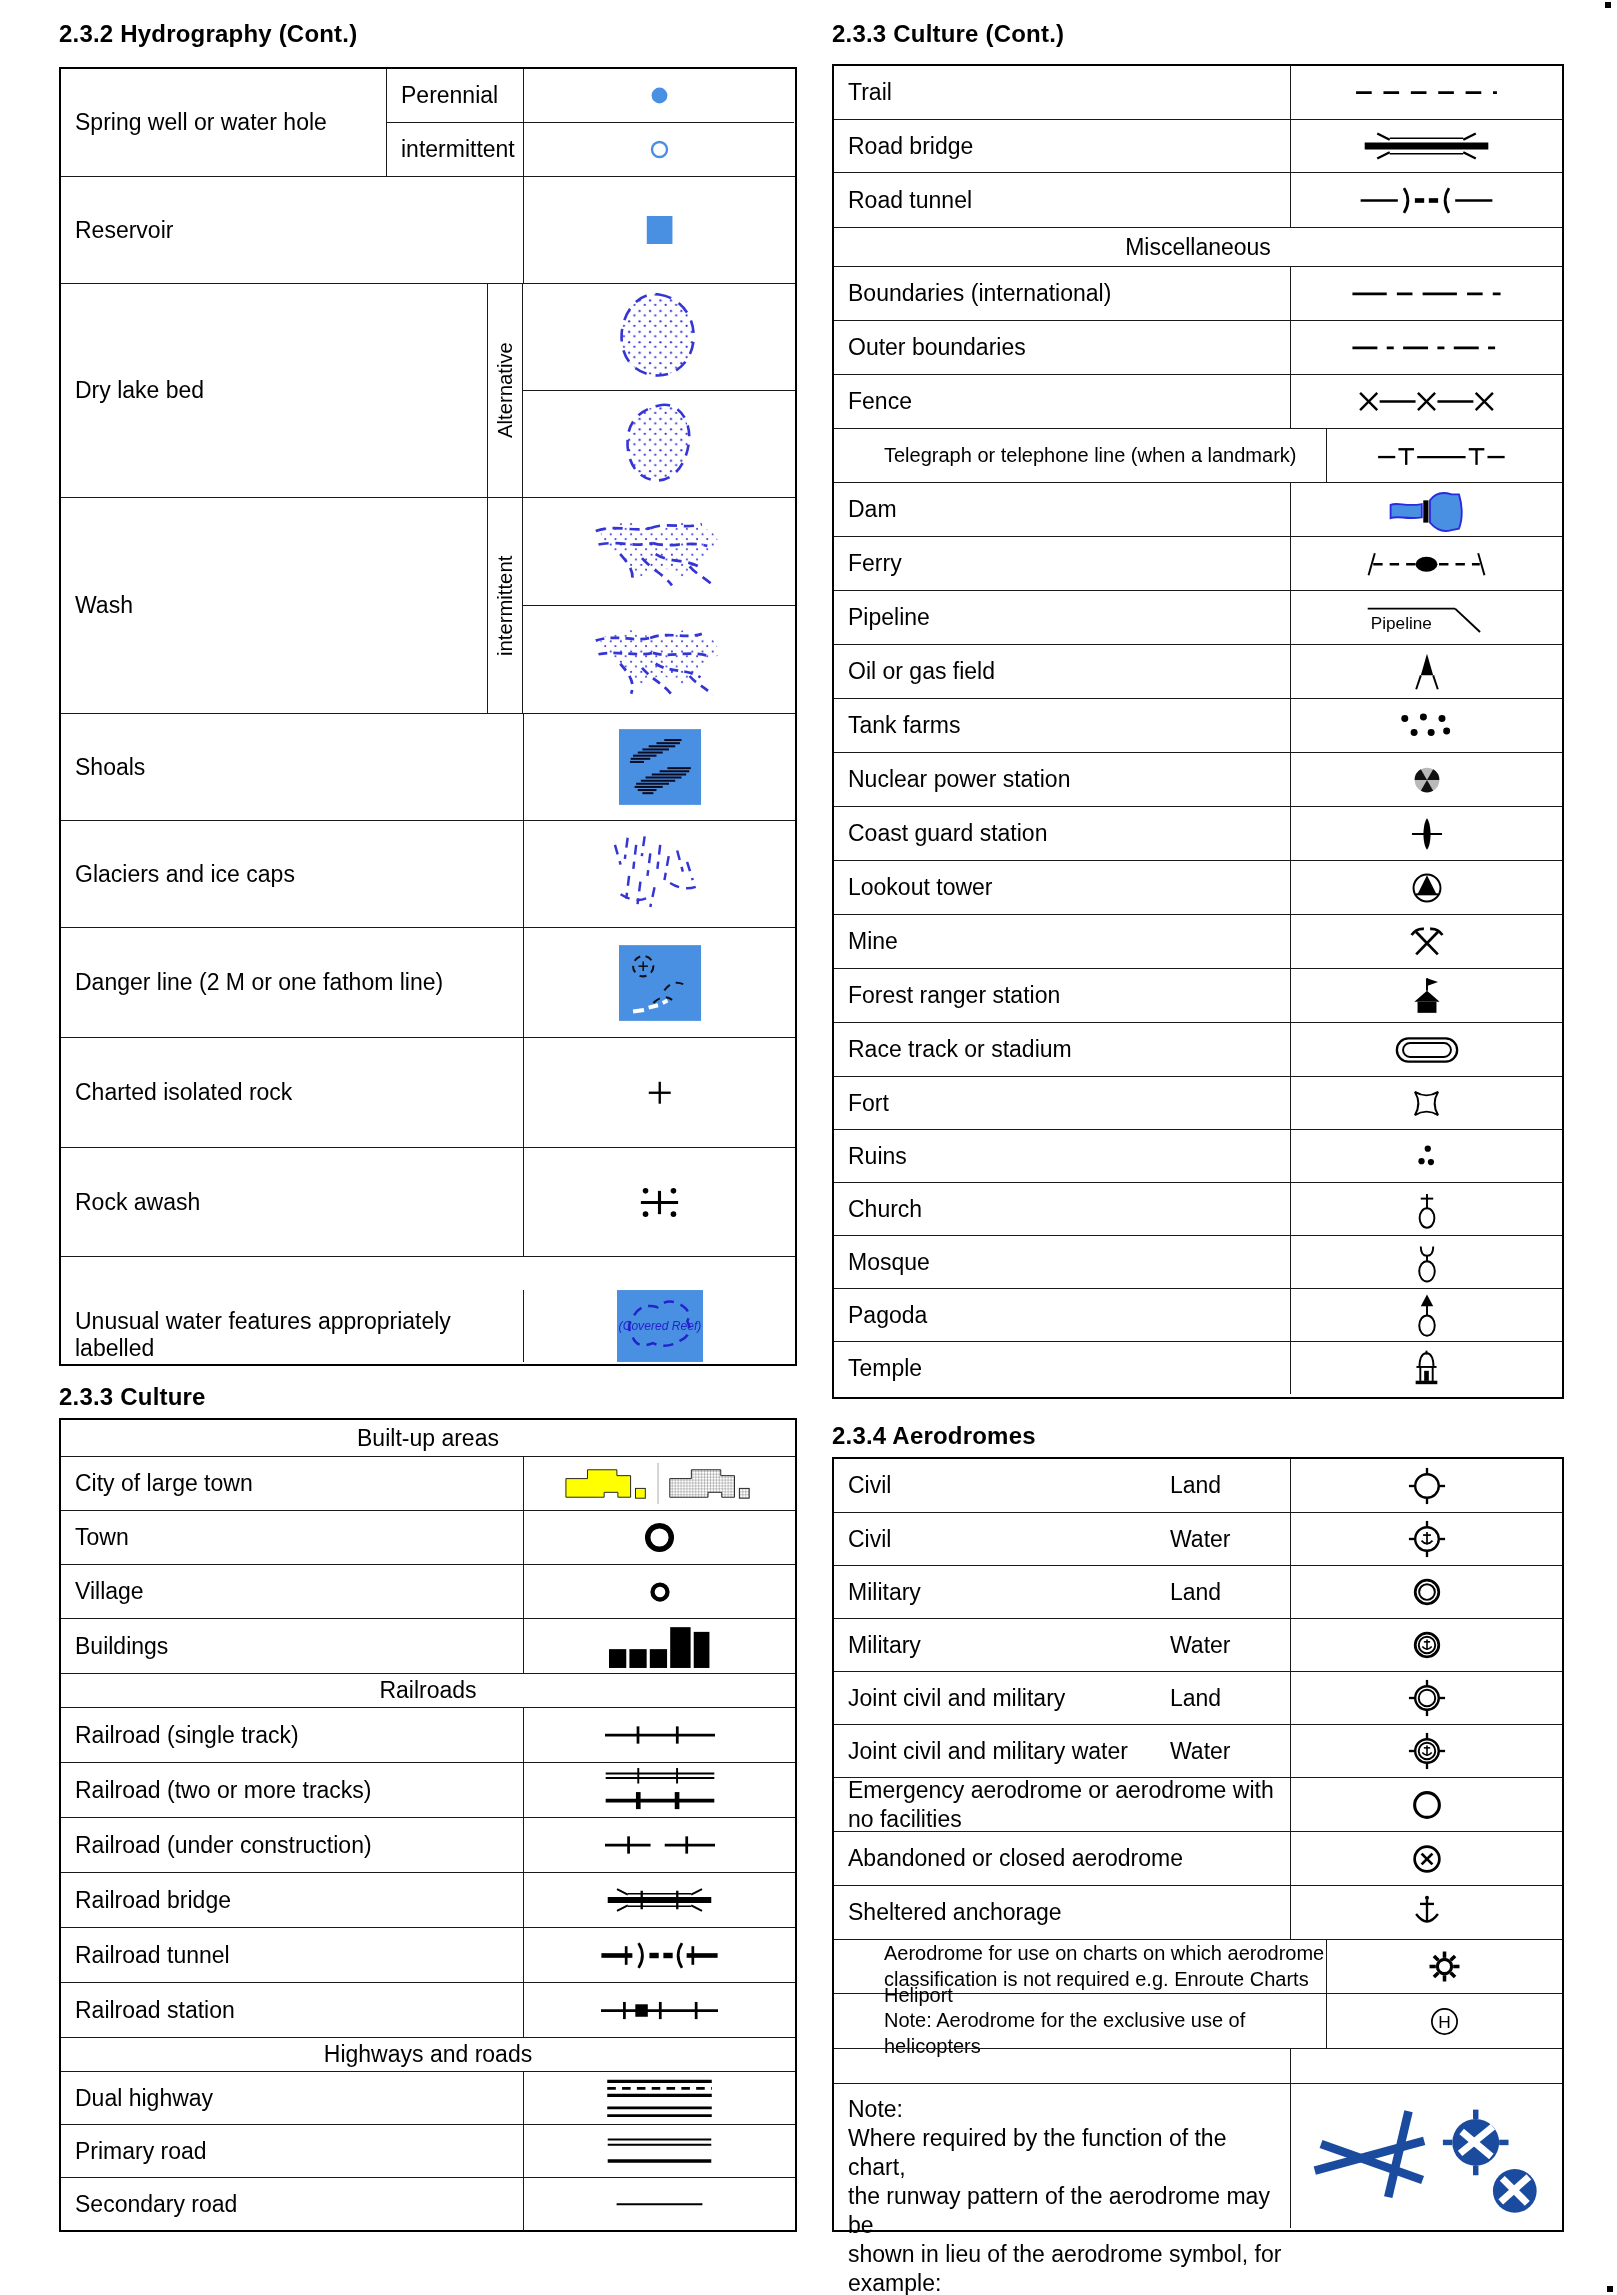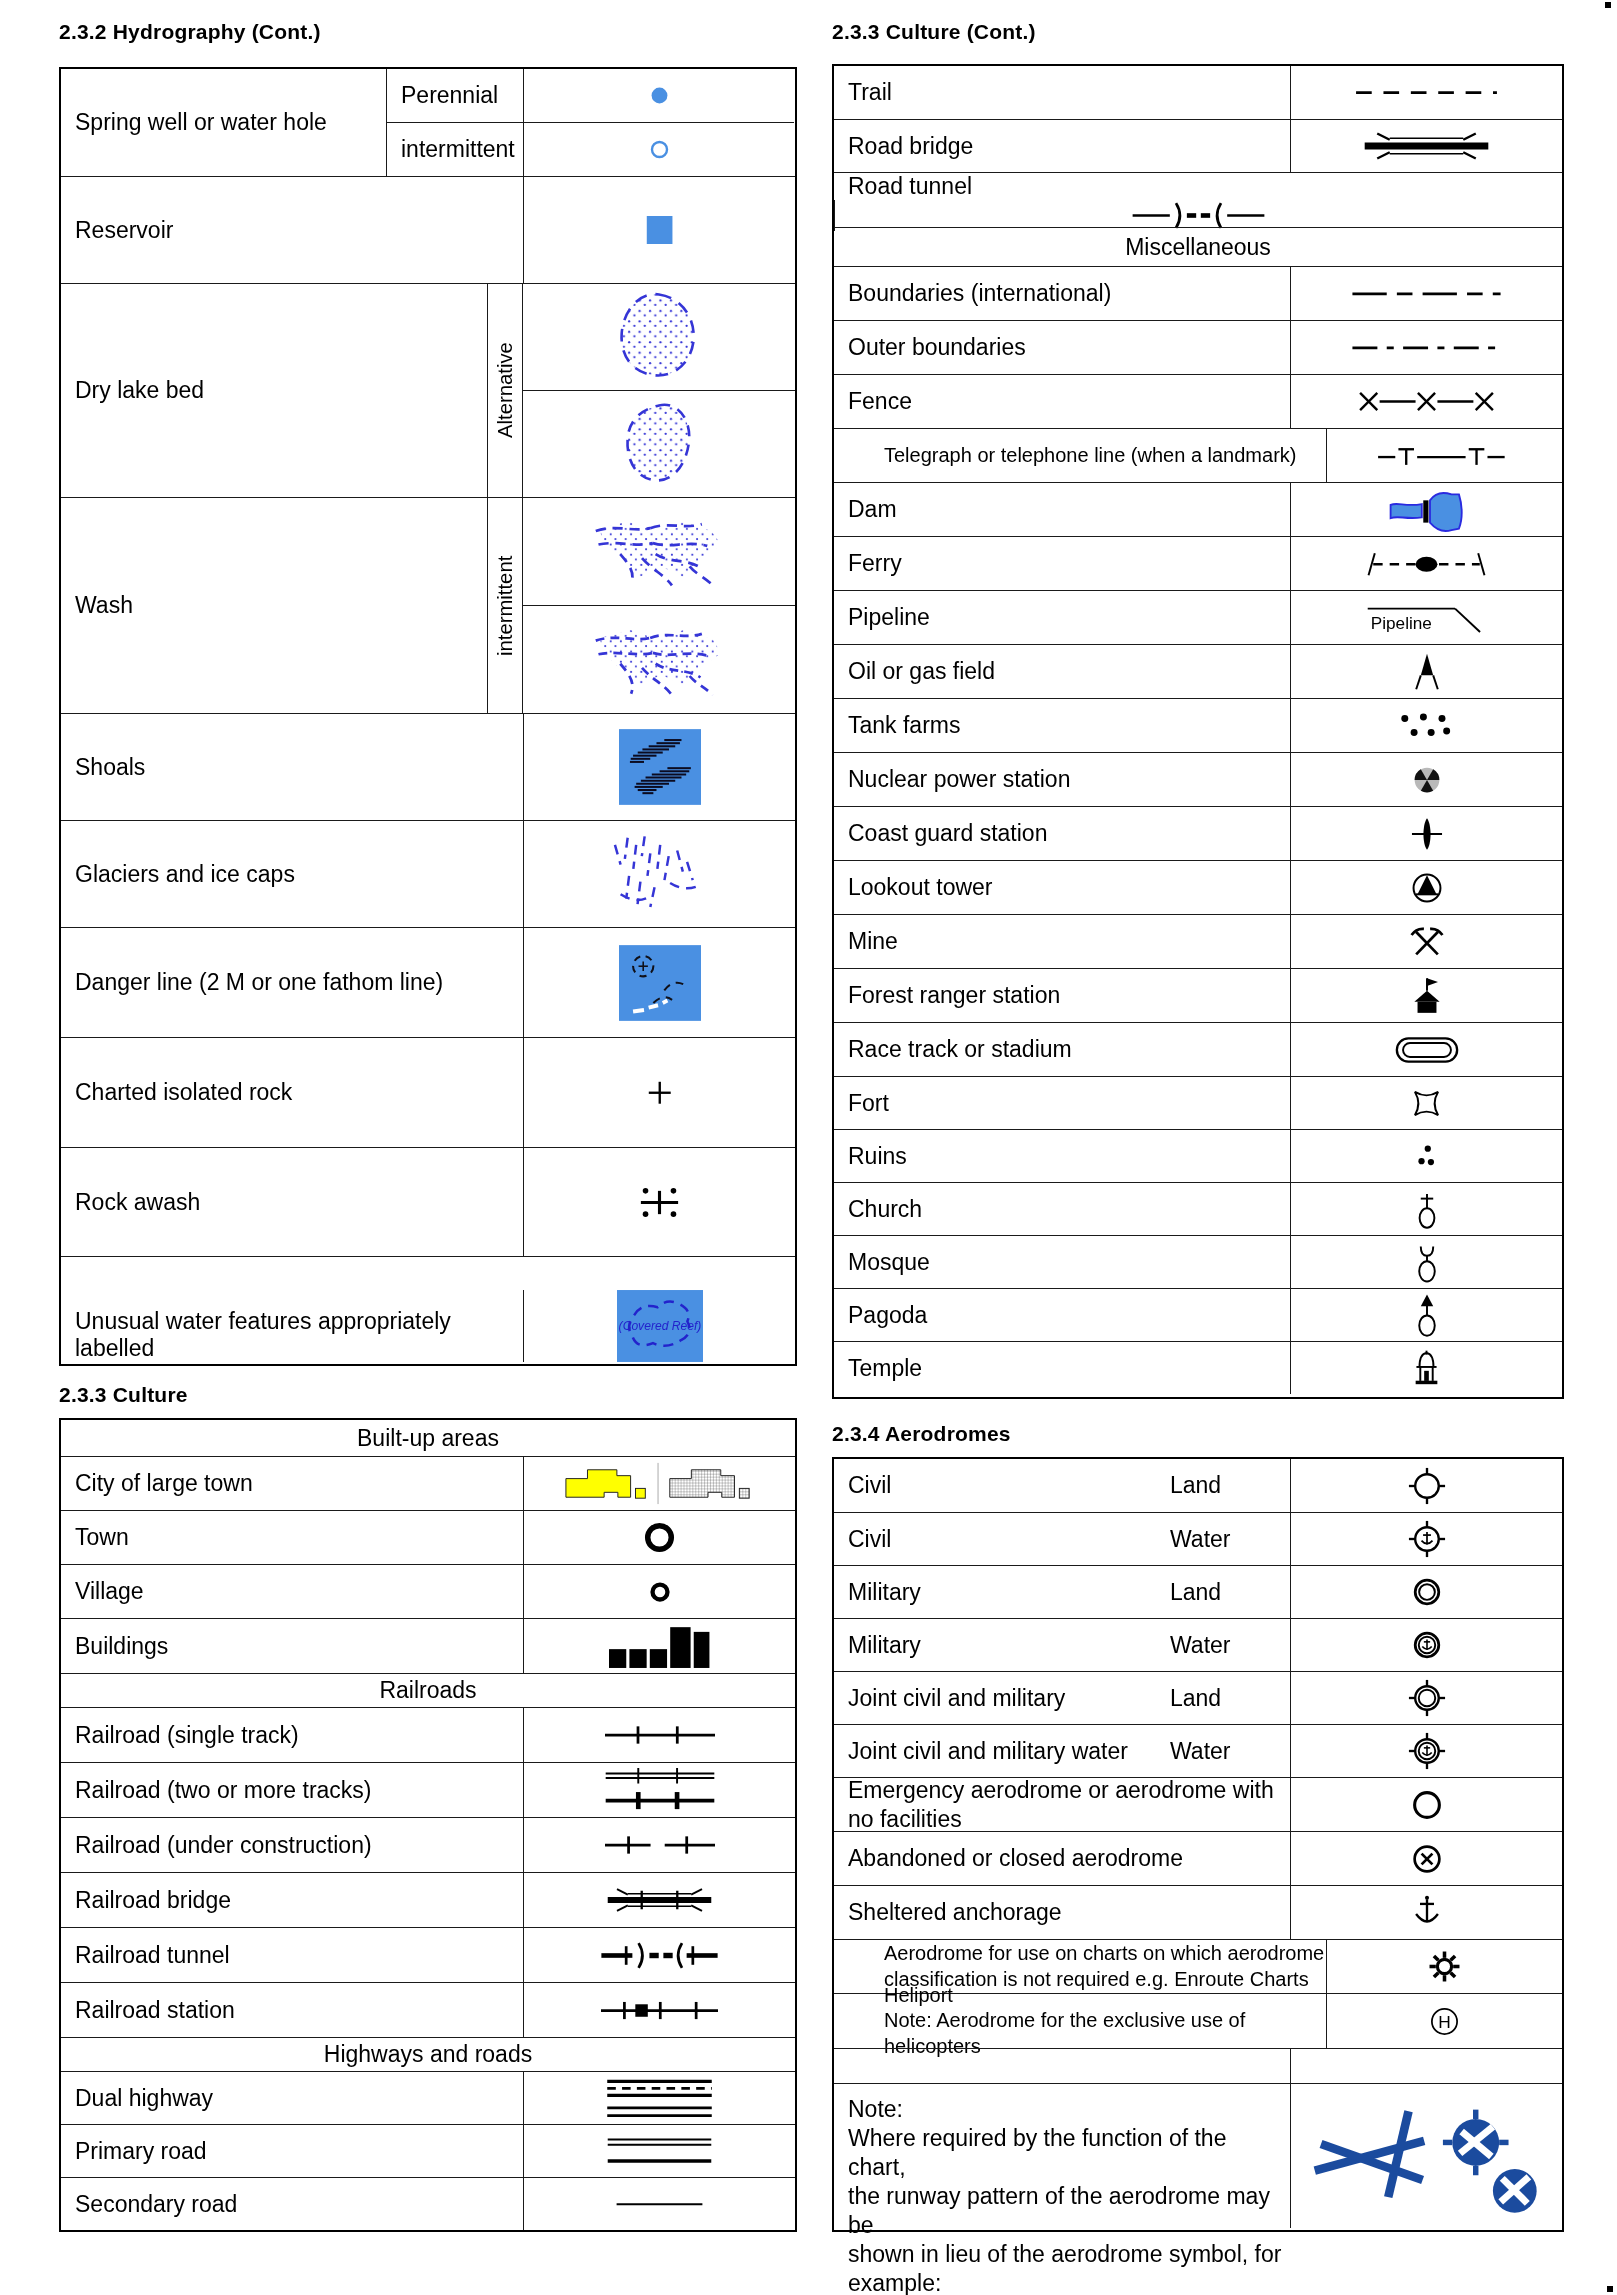--- a/index.html
+++ b/index.html
@@ -1,18 +1,18 @@
 <!DOCTYPE html>
 <html style="font-size:12.5px"><head>
 <meta charset="utf-8">
 <style>
   html,body{margin:0;padding:0;background:#fff;}
   #page{position:relative;width:1617px;height:2295px;background:#fff;
         font-family:"Liberation Sans",sans-serif;color:#000;overflow:hidden;}
-  .sect{position:absolute;font-weight:bold;font-size:21px;letter-spacing:0.2px;}
+  .sect{position:absolute;font-weight:bold;font-size:24px;letter-spacing:0.2px;}
   .t{position:absolute;background:#fff;border:2.3px solid #000;box-sizing:border-box;
      display:flex;flex-direction:column;}
   .r{display:flex;border-top:1.6px solid #1a1a1a;box-sizing:border-box;position:relative;flex:none;}
   .r.first{border-top:none;}
   .l{font-size:23px;display:flex;align-items:center;padding-left:14px;box-sizing:border-box;flex:none;position:relative;}
   .s{flex:1;border-left:1.6px solid #1a1a1a;display:flex;align-items:center;justify-content:center;
      box-sizing:border-box;position:relative;}
   .s.nb{border-left:none;}
   .h{width:100%;display:flex;align-items:center;justify-content:center;font-size:23px;box-sizing:border-box;}
   .rot{writing-mode:vertical-rl;transform:rotate(180deg);display:flex;align-items:center;justify-content:center;
@@ -529,21 +529,21 @@
               <line x1="22" y1="39" x2="38" y2="31"></line>
             <line x1="132" y1="15" x2="148" y2="7"></line>
               <line x1="132" y1="31" x2="148" y2="39"></line>
             <line x1="38" y1="13" x2="132" y2="13" stroke-width="2"></line>
             <line x1="38" y1="33" x2="132" y2="33" stroke-width="2"></line>
             </g>
           </svg>
         </div>
     </div>
 
-    <div class="r" style="height:55px;flex-direction:column;">
+    <div class="r" style="height:55px;">
       <div class="l" style="width:456px;">
         <span>Road tunnel</span>
         </div>
       <div class="s">
         <svg width="133" height="31" viewBox="0 0 170 40">
           <line x1="0" y1="20" x2="48" y2="20" stroke="#000" stroke-width="3.5"></line>
           <path d="M56,4 Q66,20 56,36" fill="none" stroke="#000" stroke-width="3.5"></path>
           <line x1="70" y1="20" x2="82" y2="20" stroke="#000" stroke-width="6"></line>
           <line x1="88" y1="20" x2="100" y2="20" stroke="#000" stroke-width="6"></line>
           <path d="M114,4 Q104,20 114,36" fill="none" stroke="#000" stroke-width="3.5"></path>

